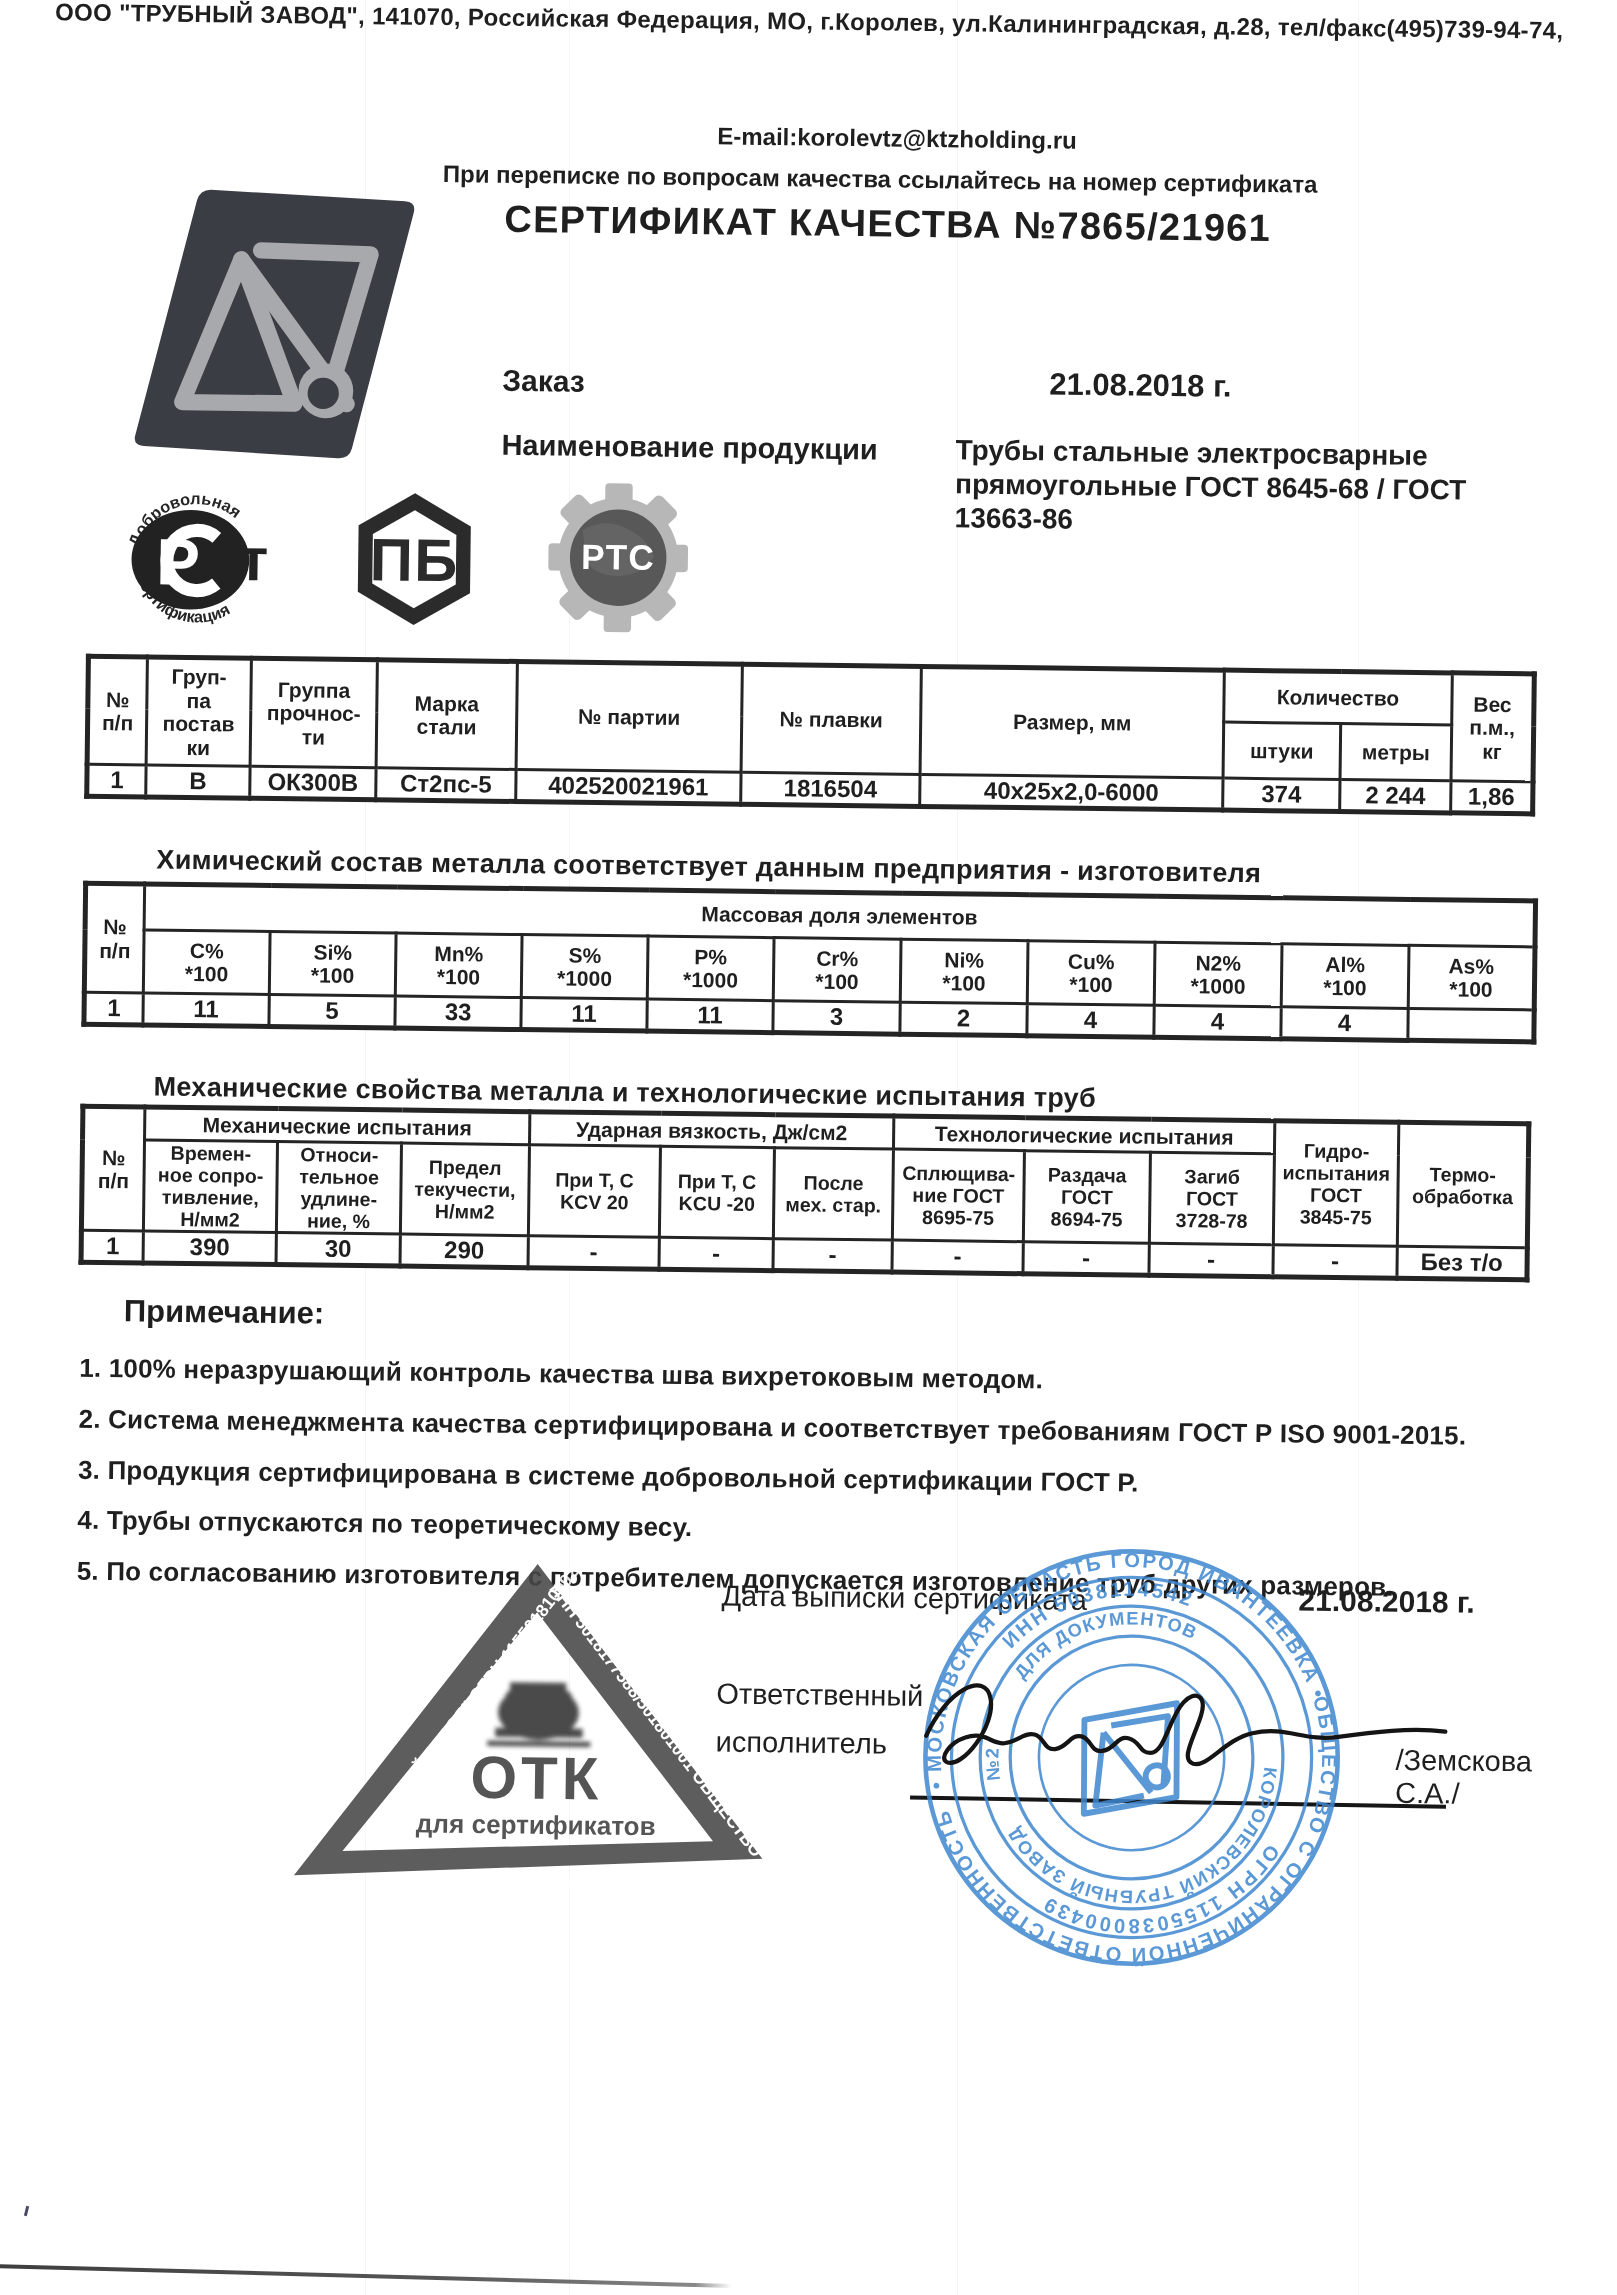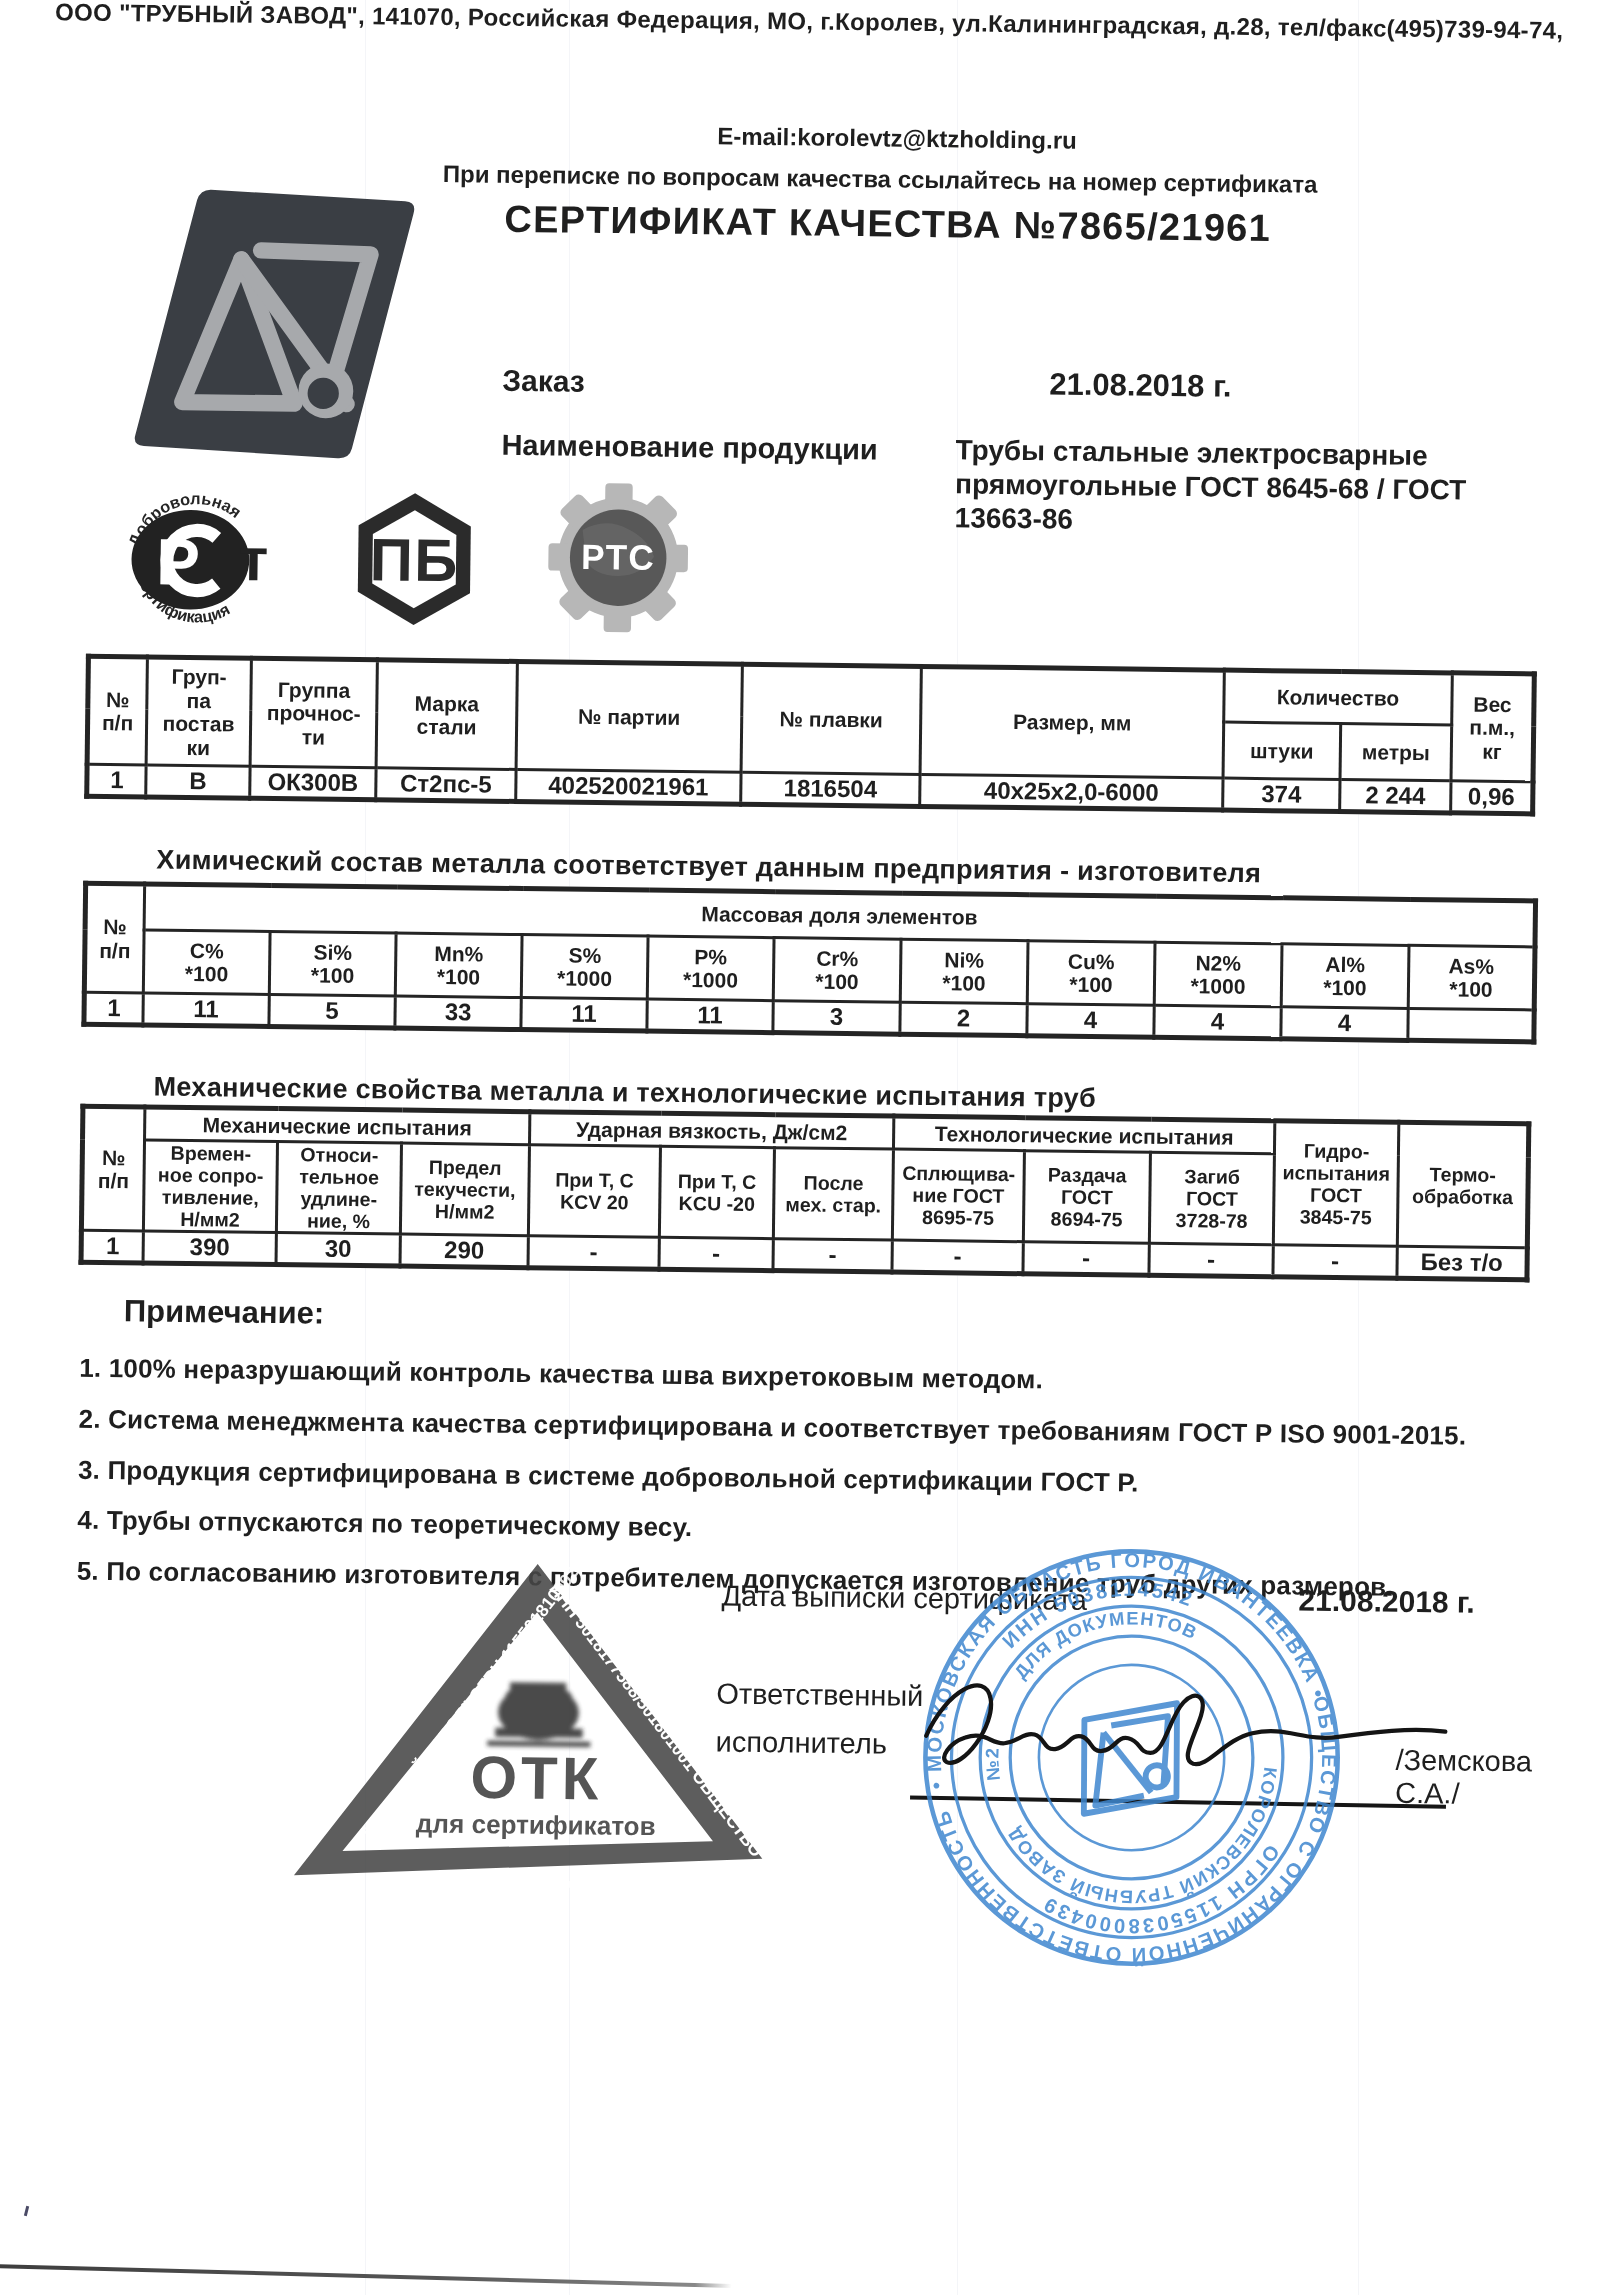--- a/index.html
+++ b/index.html
@@ -159,21 +159,21 @@
       <tr style="height:31px">
         <td class="tdata">1</td>
         <td class="tdata">В</td>
         <td class="tdata">ОК300В</td>
         <td class="tdata">Ст2пс-5</td>
         <td class="tdata">402520021961</td>
         <td class="tdata">1816504</td>
         <td class="tdata">40х25х2,0-6000</td>
         <td class="tdata">374</td>
         <td class="tdata">2 244</td>
-        <td class="tdata">0,96</td>
+        <td class="tdata">1,86</td>
       </tr>
     </tbody>
       </table>
 
     <div class="abs caption" style="left:166px;top:845px">Химический состав металла соответствует данным предприятия - изготовителя</div>
     <table class="doc abs" style="left:93px;top:882px;width:1446px">
       <colgroup>
         <col style="width:59px">
         <col style="width:126px">
           <col style="width:126px">

